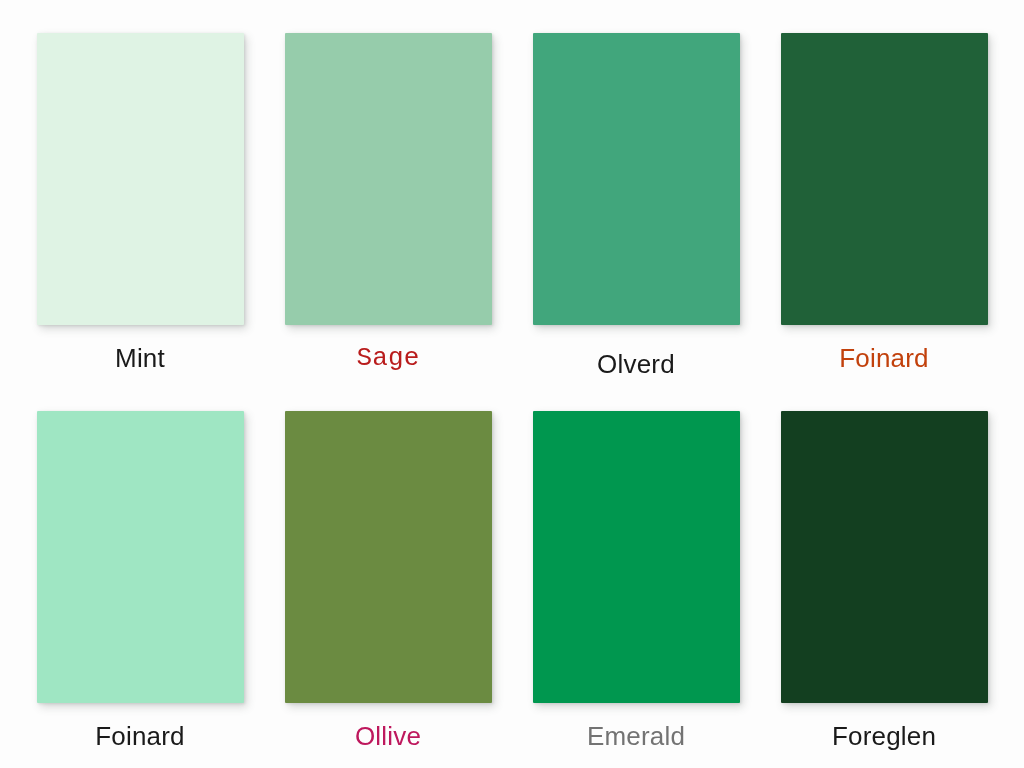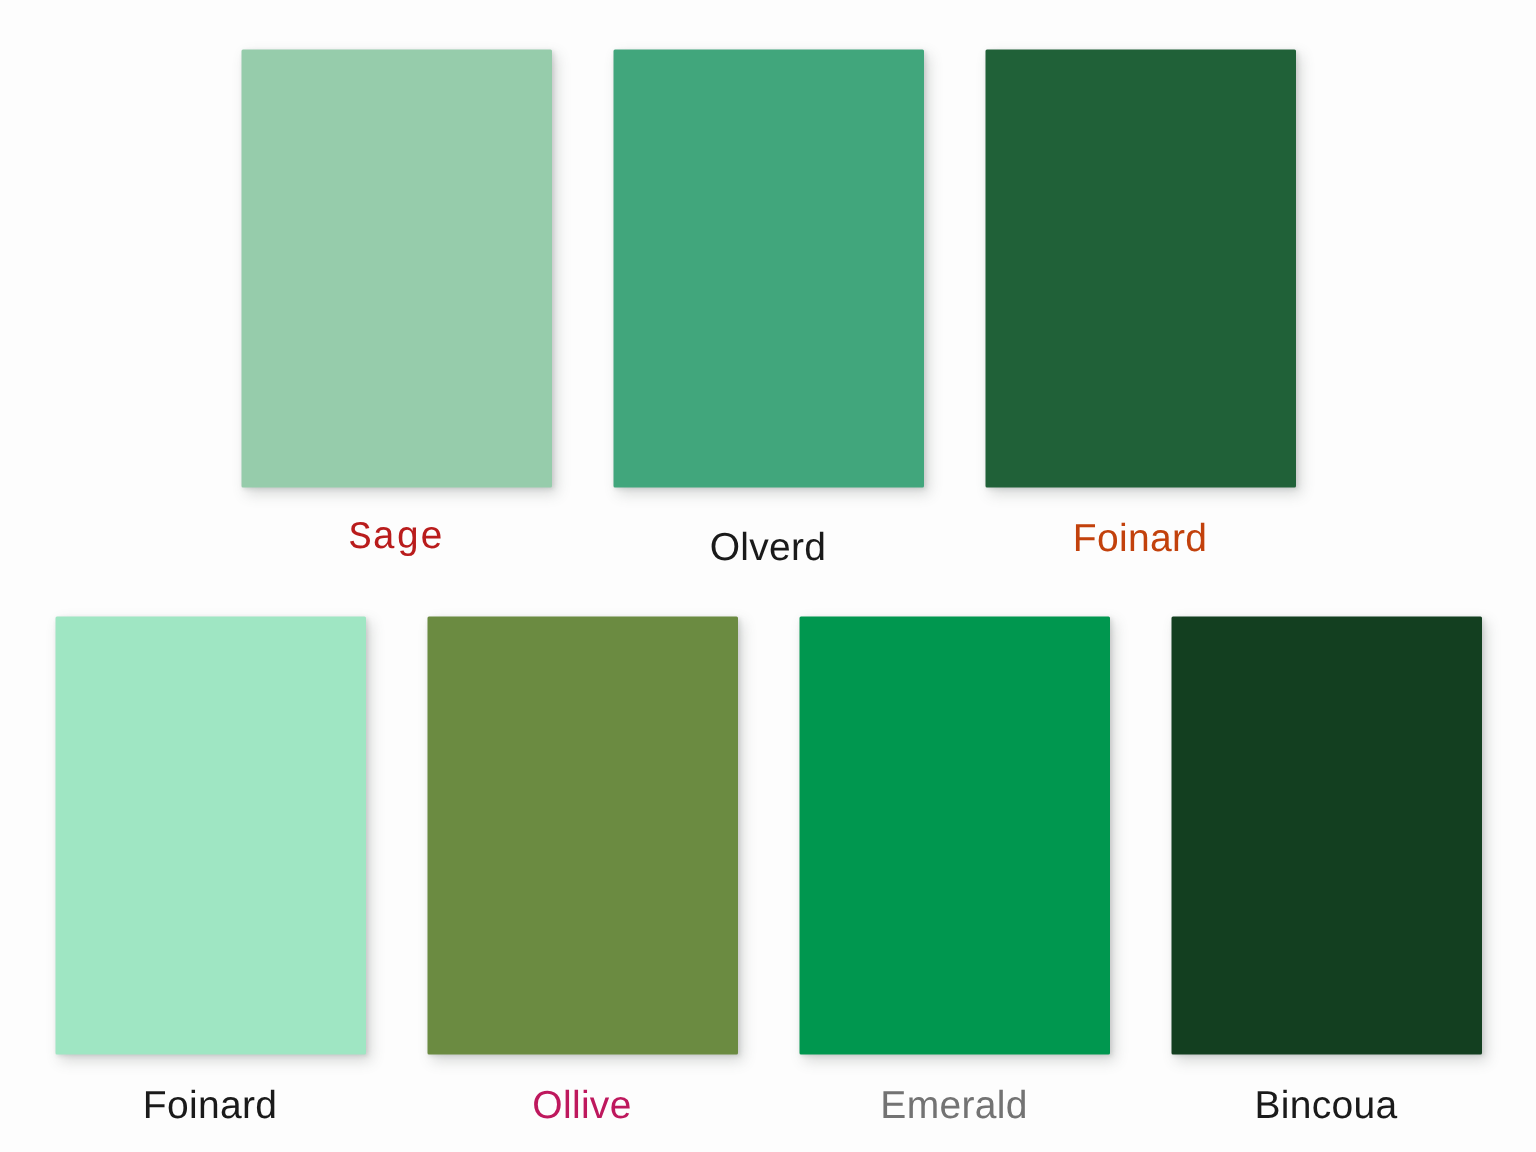--- a/index.html
+++ b/index.html
@@ -66,20 +66,24 @@
     font-weight: 400;
   }
 </style>
 </head>
 <body style="background-color: rgb(253, 253, 253);">
 
 <div id="palette-board" style="background-color: rgb(253, 253, 253);">
 
   <div class="swatch-row row-1">
 
+    <div class="swatch-cell">
+      <div class="swatch-chip" style="background-color: rgb(223, 243, 228);"></div>
+      <div class="swatch-label" style="color: rgb(26, 26, 26);">Mint</div>
+    </div>
 
     <div class="swatch-cell">
       <div class="swatch-chip" style="background-color: rgb(150, 204, 171);"></div>
       <div class="swatch-label" style="color: #b91c1c; font-family: Liberation Mono, monospace;">Sage</div>
     </div>
 
     <div class="swatch-cell">
       <div class="swatch-chip" style="background-color: rgb(65, 166, 124);"></div>
       <div class="swatch-label" style="color: rgb(26, 26, 26); margin-top: 24px;">Olverd</div>
     </div>
@@ -103,18 +107,18 @@
       <div class="swatch-label" style="color: #be185d;">Ollive</div>
     </div>
 
     <div class="swatch-cell">
       <div class="swatch-chip" style="background-color: rgb(0, 151, 79);"></div>
       <div class="swatch-label" style="color: #737373; text-align: center;">Emerald</div>
     </div>
 
     <div class="swatch-cell">
       <div class="swatch-chip" style="background-color: rgb(19, 63, 32);"></div>
-      <div class="swatch-label" style="color: rgb(26, 26, 26);">Bincoua</div>
+      <div class="swatch-label" style="color: rgb(26, 26, 26);">Foreglen</div>
     </div>
 
   </div>
 
 </div>
 
 </body></html>

